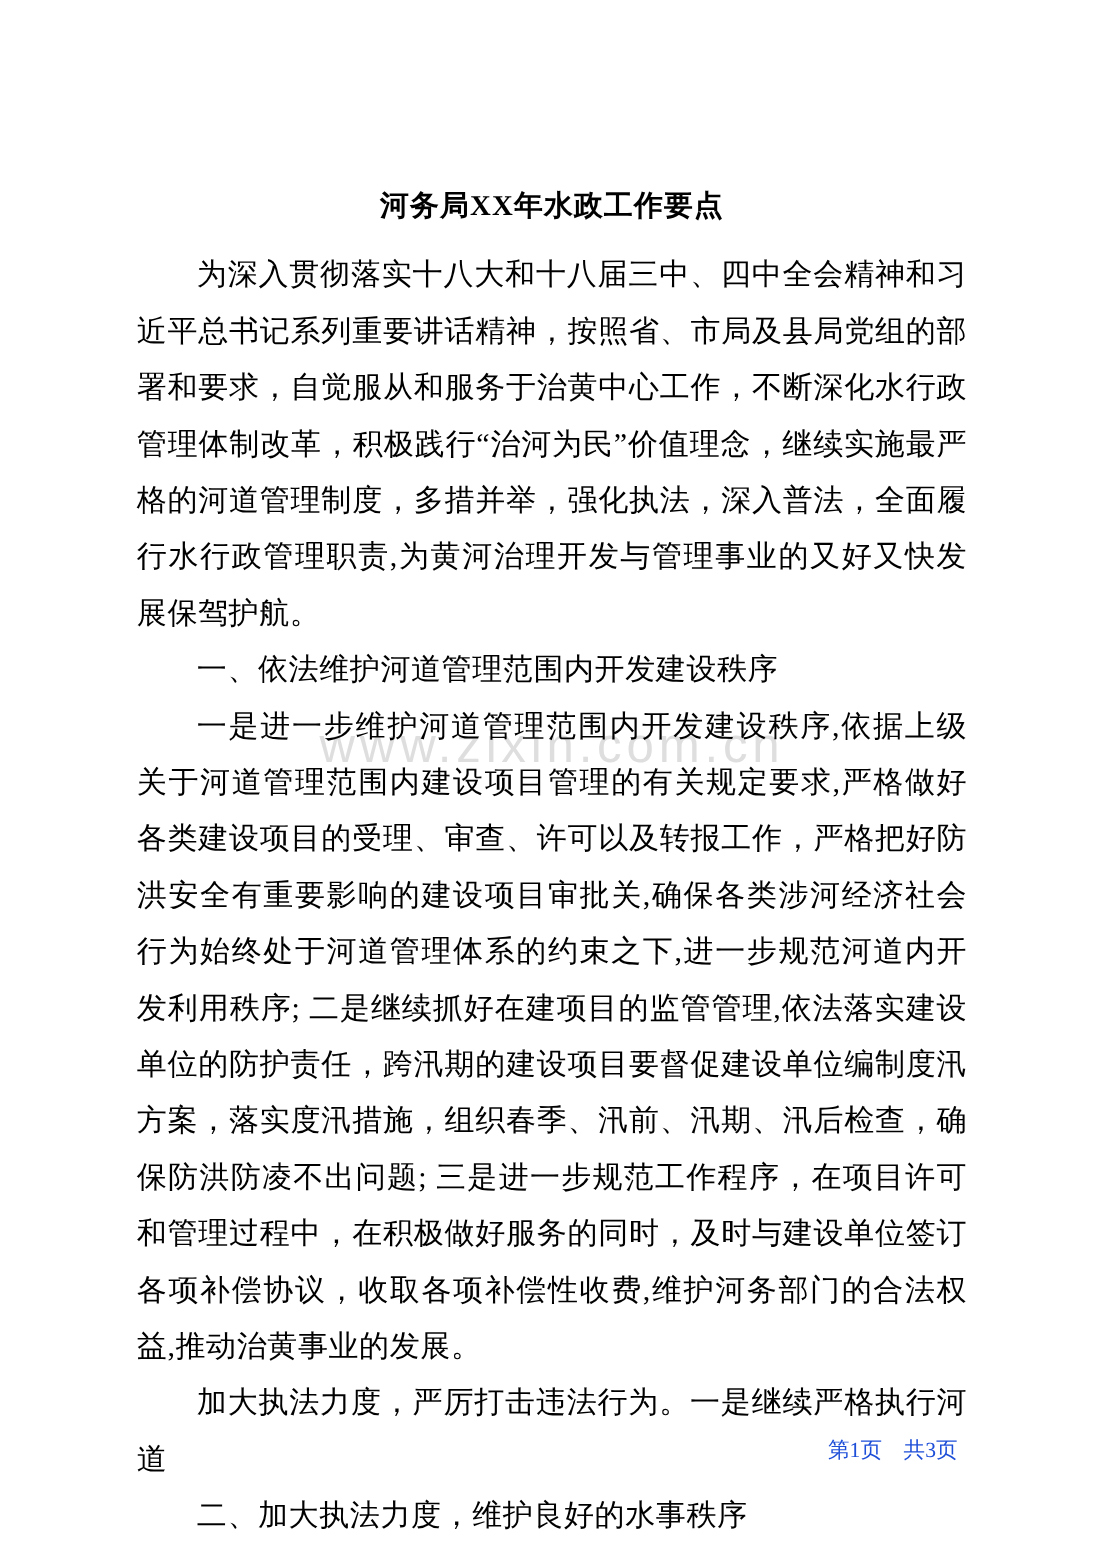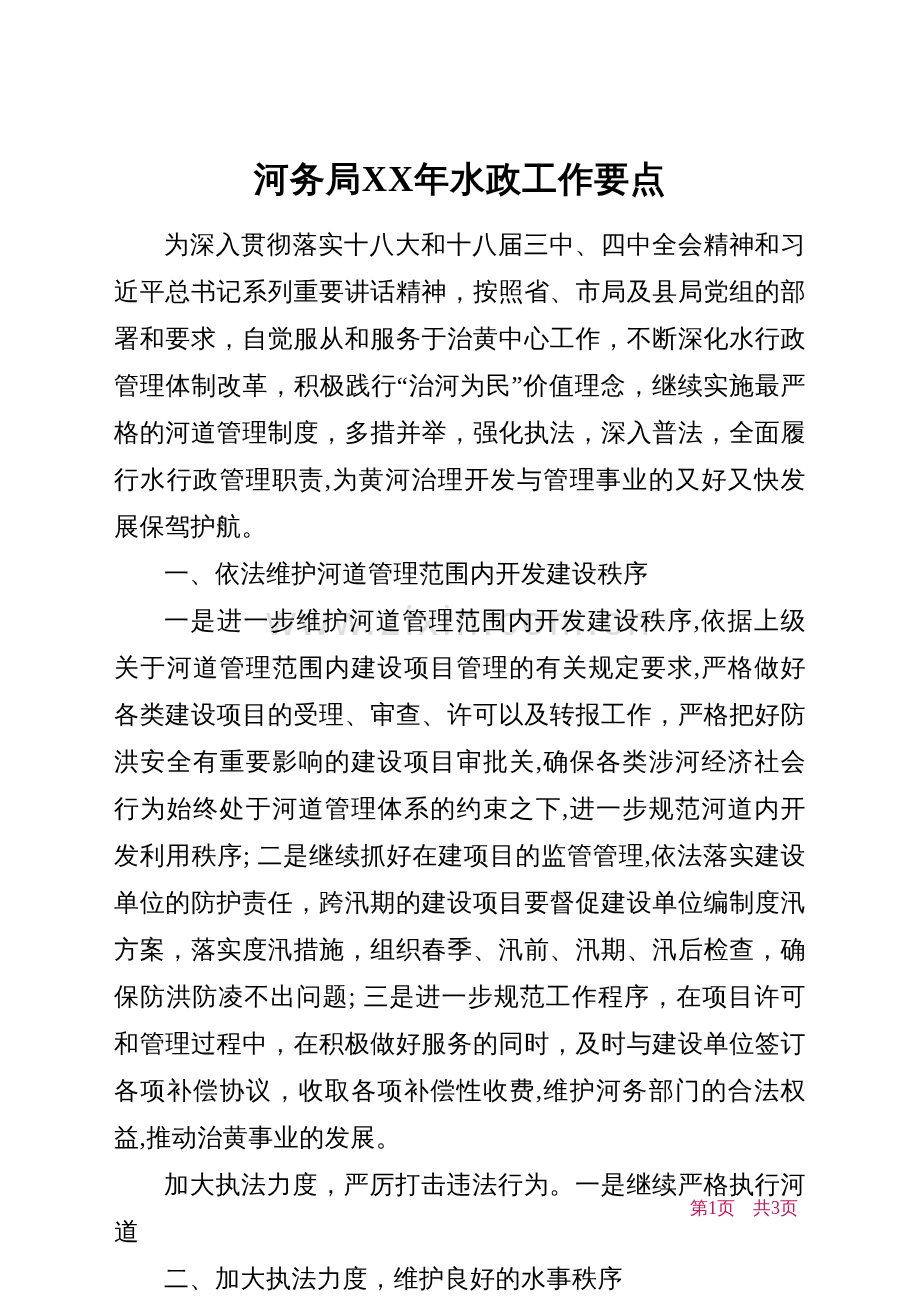--- a/index.html
+++ b/index.html
@@ -29,21 +29,21 @@
     white-space: nowrap;
   }
   .content {
     position: absolute;
     left: 114px;
     top: 156px;
     width: 692px;
     z-index: 1;
   }
   .doc-title {
-    font-size: 35px;
+    font-size: 24px;
     font-weight: 700;
     text-align: center;
     margin: 0 0 18px 0;
     line-height: 1.35;
     letter-spacing: 1px;
   }
   .para {
     font-size: 25px;
     line-height: 47px;
     text-align: justify;
@@ -56,21 +56,21 @@
   }
   .footer {
     position: absolute;
     top: 1196px;
     left: 114px;
     width: 692px;
     text-align: right;
     font-size: 18px;
     padding-right: 8px;
     z-index: 1;
-    color: #be185d;
+    color: #1d4ed8;
   }
 </style>
 </head>
 <body>
 
 <div class="page">
 
   <div class="watermark">www.zixin.com.cn</div>
 
   <div class="content">

